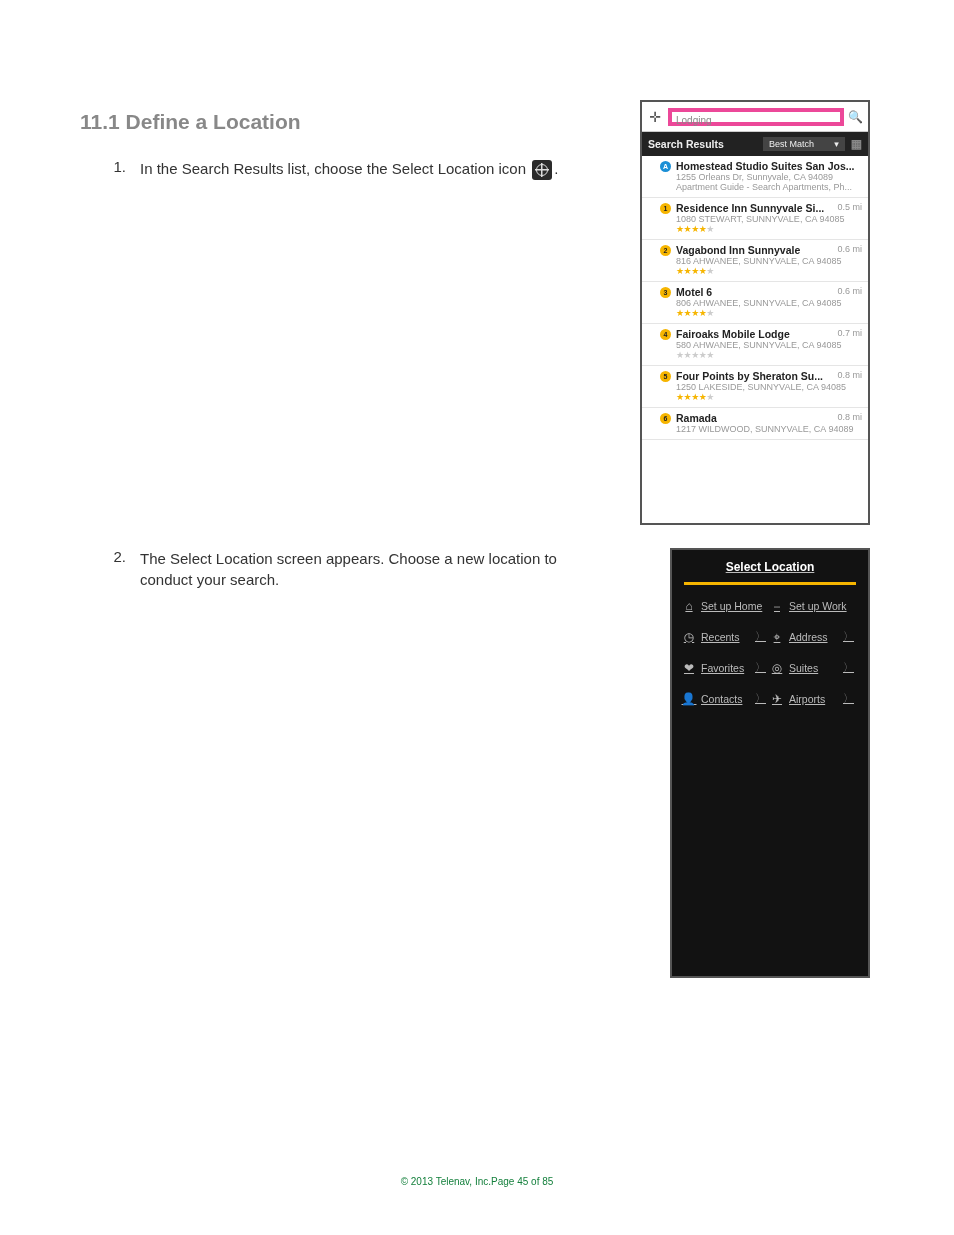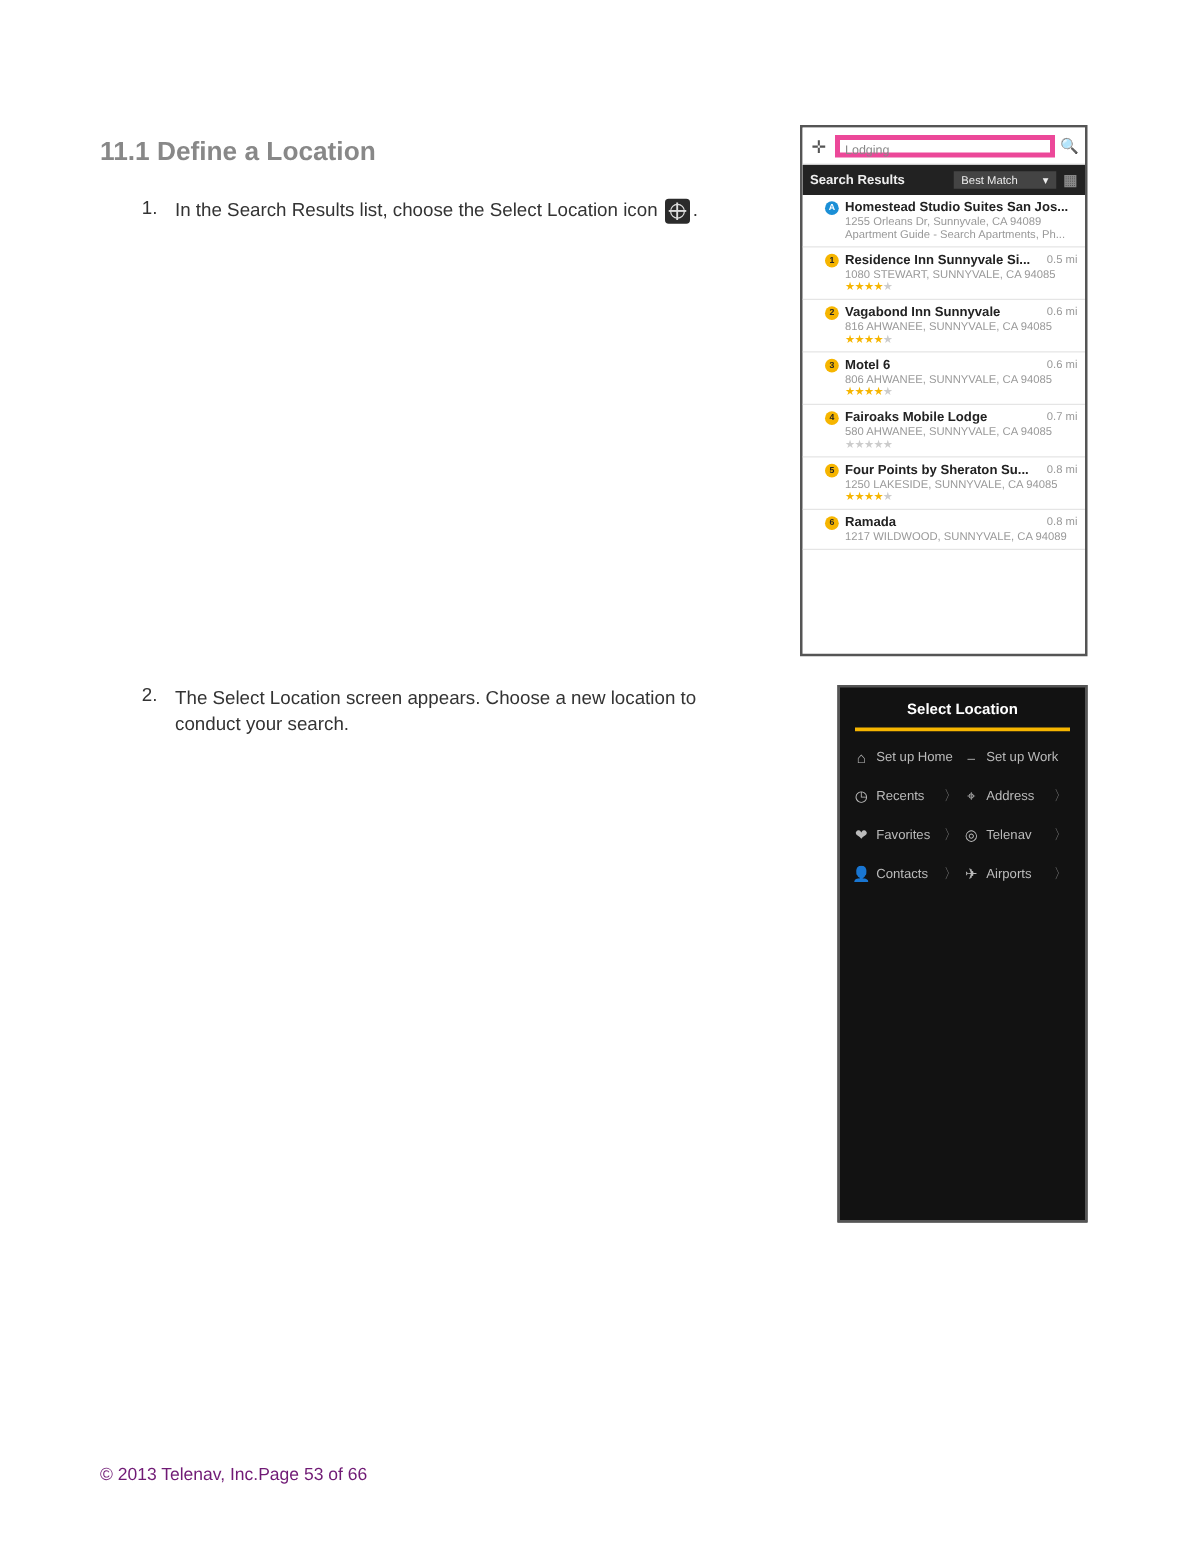--- a/index.html
+++ b/index.html
@@ -188,20 +188,21 @@
   }
   .phone2 {
     position: absolute;
     left: 670px; top: 548px;
     width: 200px; height: 430px;
     background: #121212;
     border: 2px solid #555;
     font-family: "Segoe UI", Arial, sans-serif;
     color: #bbb;
     font-size: 11px;
+    text-decoration: underline;
   }
   .p2-title {
     text-align: center;
     color: #fff;
     font-weight: bold;
     font-size: 12px;
     padding: 10px 0 8px;
   }
   .p2-rule {
     height: 3px;
@@ -233,23 +234,23 @@
     font-size: 11px;
     margin-left: auto;
     padding-right: 4px;
   }
 
   
   .footer {
     position: absolute;
     bottom: 48px; left: 80px; right: 80px;
     display: flex;
-    justify-content: flex-start;
-    font-size: 14px;
-    color: #701a75;
+    justify-content: center;
+    font-size: 10px;
+    color: #15803d;
   }
 </style>
 </head>
 <body>
 
 <div class="page">
   <h2 class="section-title">11.1 Define a Location</h2>
 
   <div class="step-row">
     <div class="step-num">1.</div>
@@ -368,32 +369,32 @@
         <span>Address</span>
         <span class="p2-chev">〉</span>
       </div>
       <div class="p2-cell">
         <span class="p2-icon">❤</span>
         <span>Favorites</span>
         <span class="p2-chev">〉</span>
       </div>
       <div class="p2-cell">
         <span class="p2-icon">◎</span>
-        <span>Telenav</span>
+        <span>Suites</span>
         <span class="p2-chev">〉</span>
       </div>
       <div class="p2-cell">
         <span class="p2-icon">👤</span>
         <span>Contacts</span>
         <span class="p2-chev">〉</span>
       </div>
       <div class="p2-cell">
         <span class="p2-icon">✈</span>
         <span>Airports</span>
         <span class="p2-chev">〉</span>
       </div>
     </div>
 </div>
 
 <div class="footer">
   <span>© 2013 Telenav, Inc.</span>
-  <span>Page 53 of 66</span>
+  <span>Page 45 of 85</span>
 </div>
 
 </body></html>

